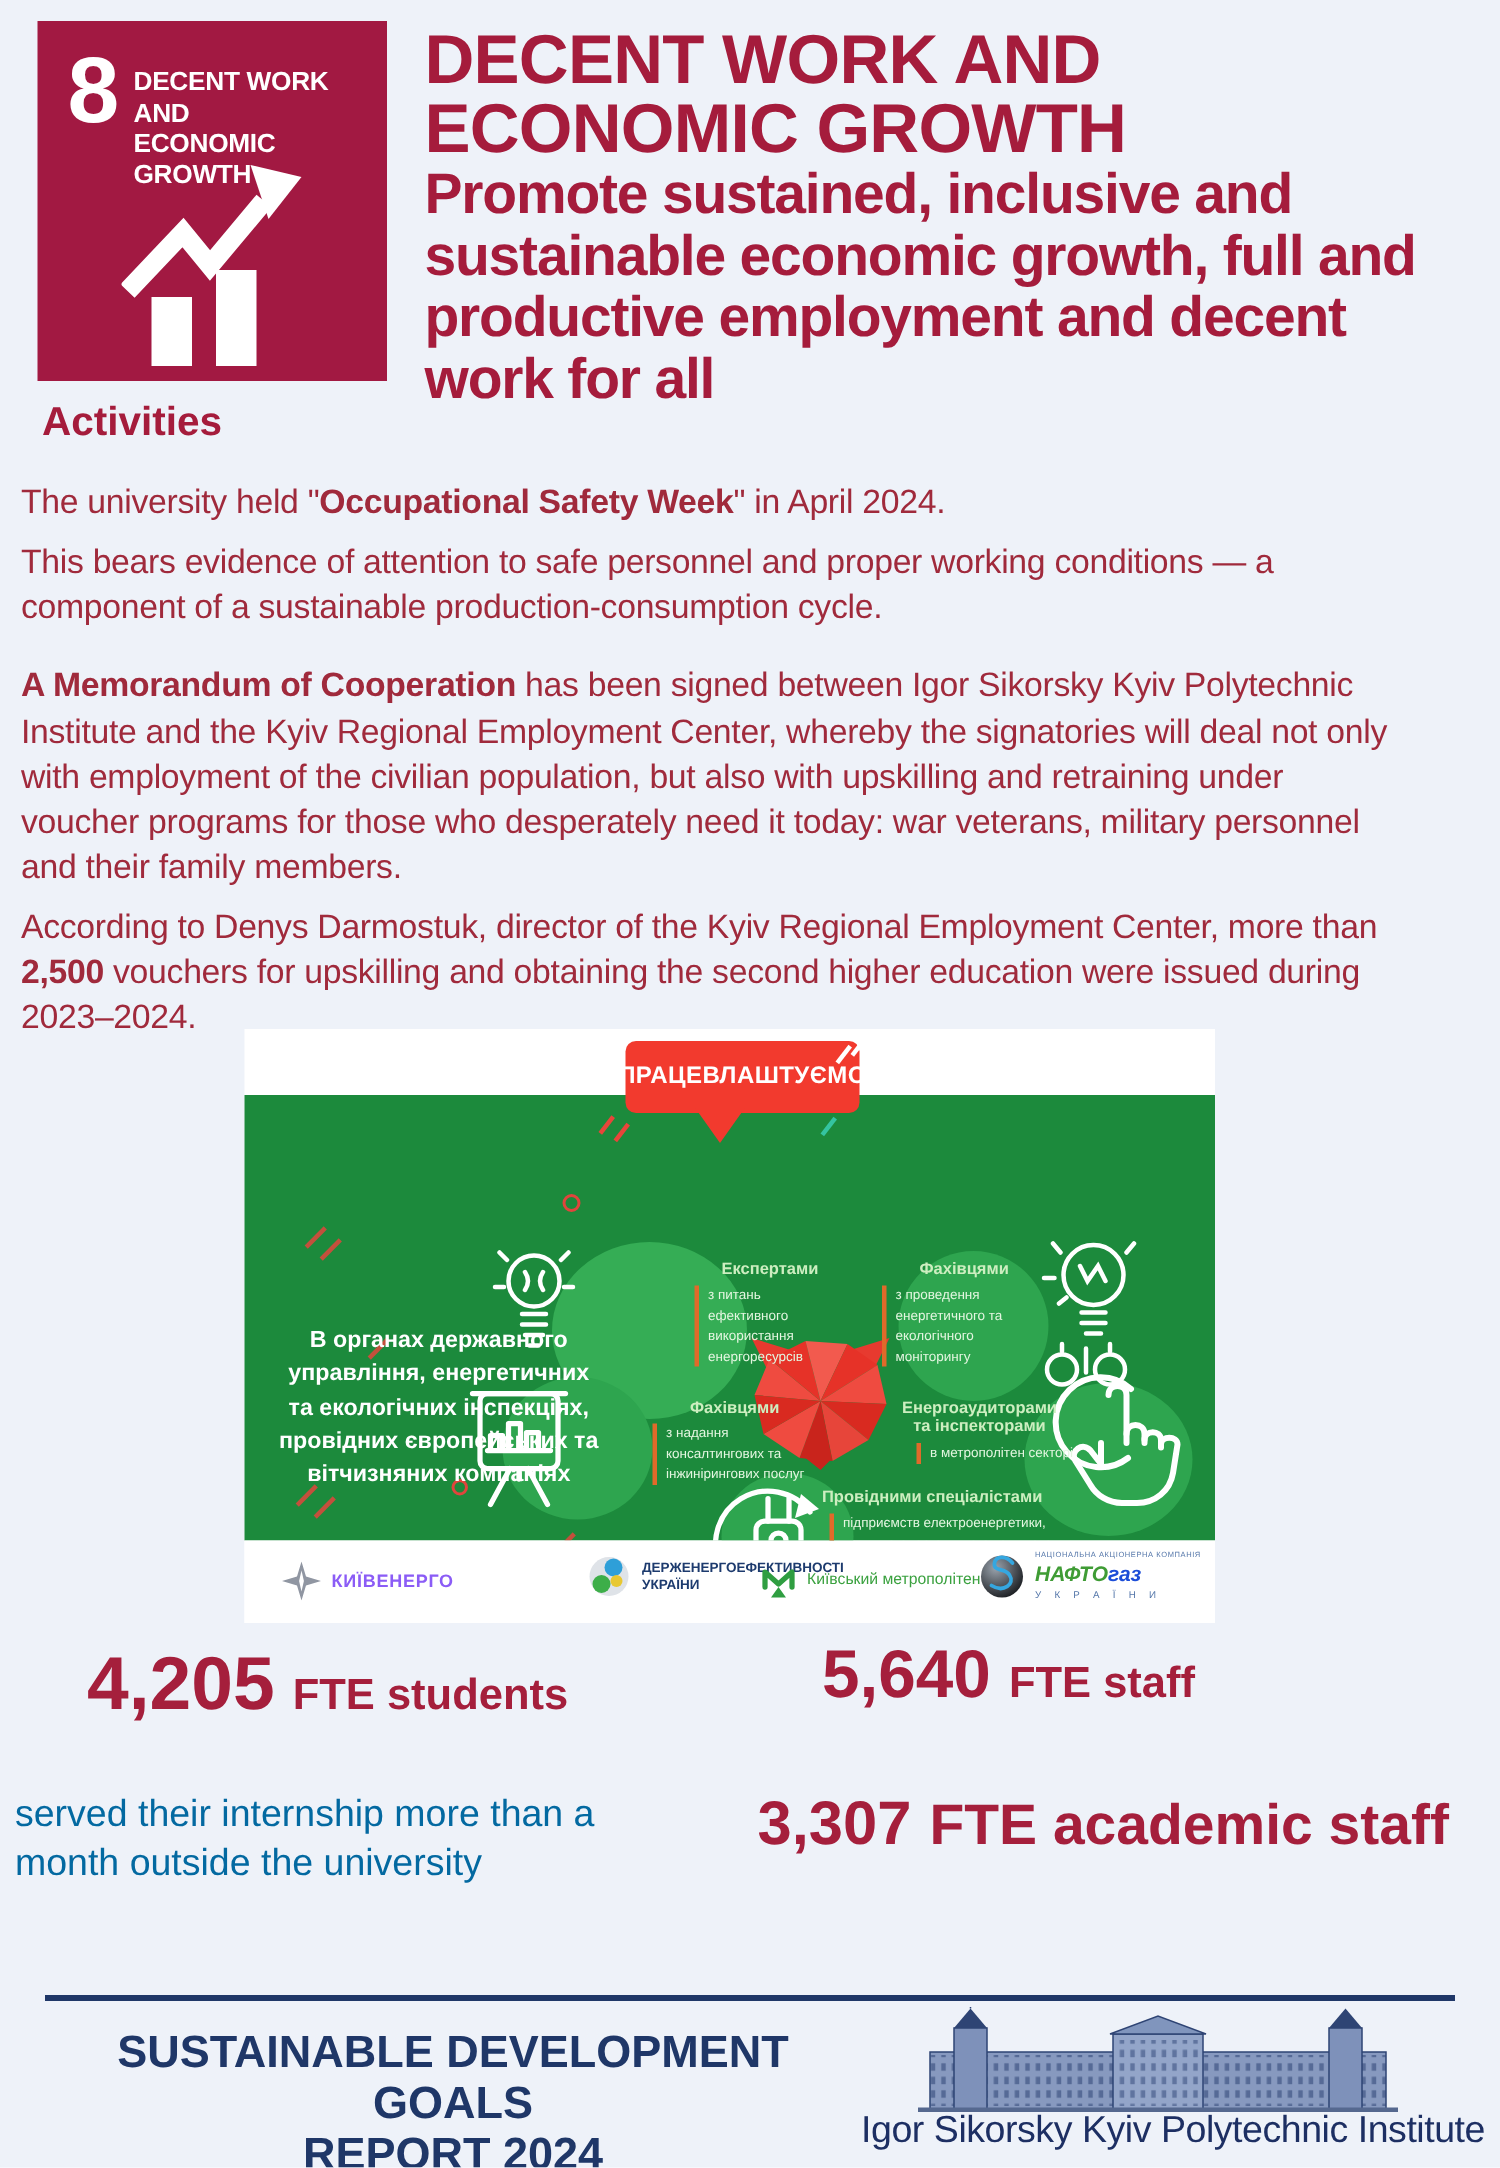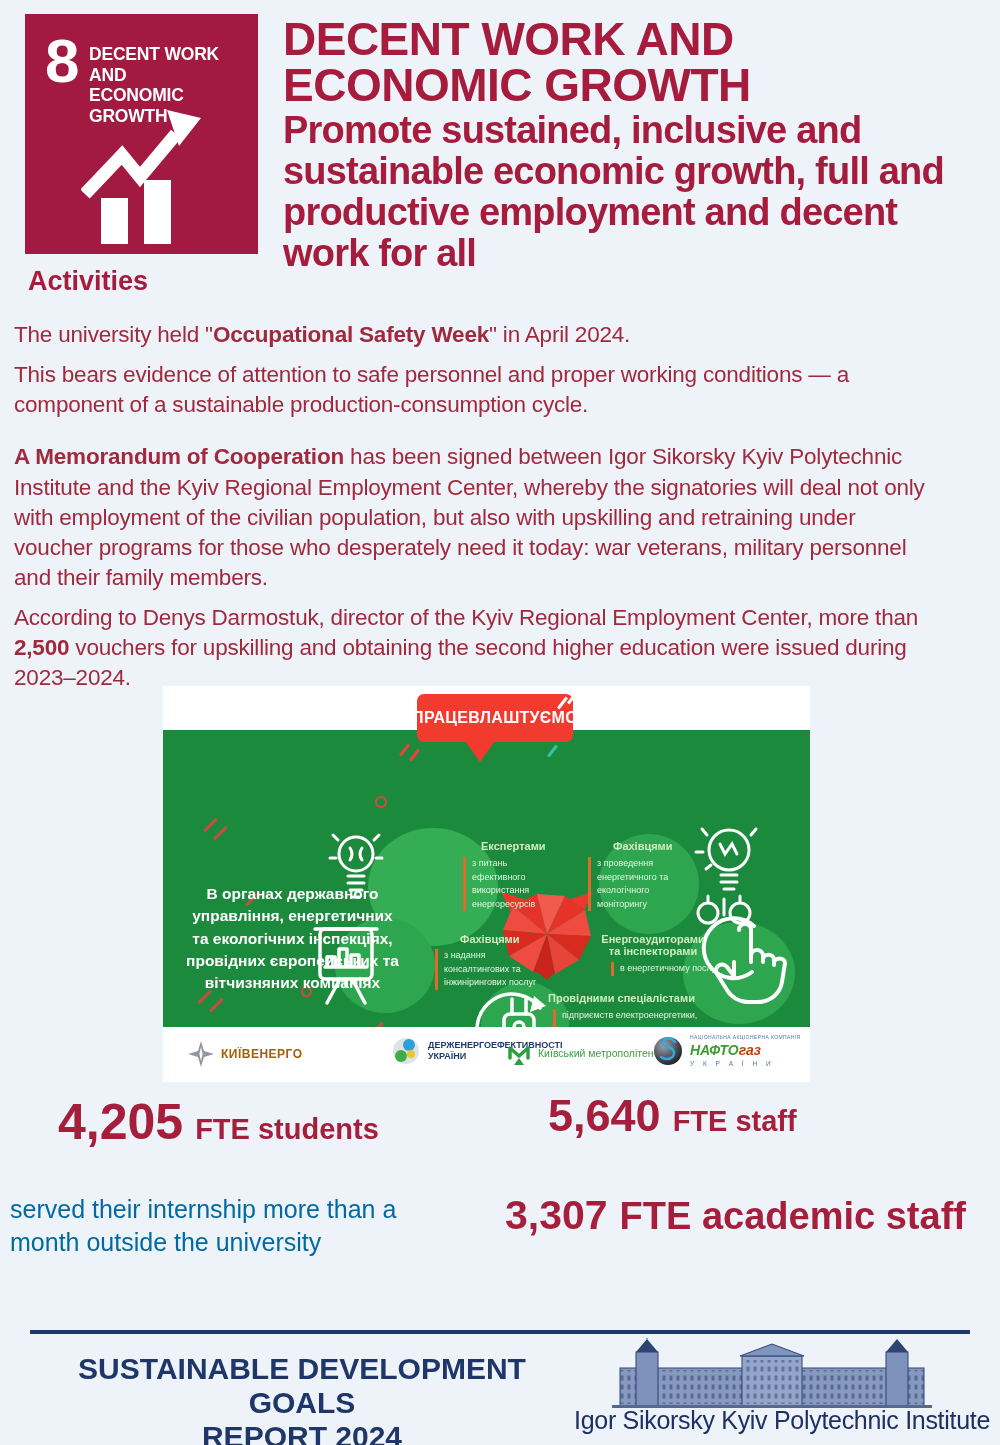--- a/index.html
+++ b/index.html
@@ -33,27 +33,27 @@
   .slash.red{background:#e8453a;}
   .slash.teal{background:#35c4a0;}
   .dash{position:absolute;width:3px;height:18px;background:#e0453c;transform:rotate(45deg);opacity:.85;}
   .ring{position:absolute;border:2px solid #e0453c;border-radius:50%;}
   .ig-left-text{position:absolute;left:22px;top:153px;width:215px;color:#fff;font-weight:bold;font-size:15.5px;line-height:1.44;text-align:center;z-index:2;}
   .ig-title{position:absolute;color:#cdeec0;font-weight:bold;font-size:11px;z-index:3;}
   .ig-desc{position:absolute;color:#e3f6e0;font-size:9px;line-height:1.5;border-left:3px solid #e06a2a;padding-left:6px;z-index:3;}
   .ig-icon{position:absolute;z-index:2;}
   .ig-logos{position:absolute;left:0;top:341px;width:647px;height:55px;background:#fff;}
   .logo{position:absolute;display:flex;align-items:center;gap:7px;}
-  .logo-text-1{font-size:12px;font-weight:bold;color:#a16207;letter-spacing:0.5px;}
+  .logo-text-1{font-size:12px;font-weight:bold;color:#8b5cf6;letter-spacing:0.5px;}
   .logo-text-2{font-size:9px;font-weight:bold;color:#1d3b6e;line-height:1.25;}
   .logo-text-3{font-size:10.5px;color:#3aa13f;}
   .ng-top{font-size:5px;color:#5577aa;letter-spacing:0.4px;}
   .ng-main{font-size:14px;font-weight:bold;font-style:italic;line-height:1;}
   .ng-green{color:#3f9c35;}
-  .ng-blue{color:#c2410c;}
+  .ng-blue{color:#1d4ed8;}
   .ng-bottom{font-size:6.5px;color:#5577aa;letter-spacing:3.5px;}
 
   
   .stat{position:absolute;color:#A51F3C;display:flex;align-items:baseline;gap:12px;white-space:nowrap;}
   .stat .big{font-weight:bold;}
   .stat .lbl{font-weight:bold;}
   .stat-students{left:18px;top:1093px;}
   .stat-students .big{font-size:50px;margin-left:40px;}
   .stat-students .lbl{font-size:29px;}
   .stat-staff{left:508px;top:1090px;}
@@ -164,21 +164,21 @@
           <path d="M4,6 h62"></path>
           <rect x="9" y="6" width="52" height="50" rx="5"></rect>
           <path d="M16,44 v-10 h8 v10 M28,44 v-18 h8 v18 M40,44 v-12 h8 v12 M14,44 h42"></path>
           <path d="M29,56 l-13,24 M41,56 l13,24 M35,56 v7"></path>
         </g>
       </svg>
       <div class="ig-title" style="left:297px;top:203px;">Фахівцями</div>
       <div class="ig-desc" style="left:272px;top:219px;width:98px;">з надання консалтингових та інжинірингових послуг</div>
 
       <div class="ig-title" style="left:438px;top:203px;width:104px;text-align:center;">Енергоаудиторами та інспекторами</div>
-      <div class="ig-desc" style="left:448px;top:232px;width:118px;">в енергетичному послуг</div>
+      <div class="ig-desc" style="left:448px;top:232px;width:118px;">в метрополітен секторі</div>
       <svg class="ig-icon" style="left:512px;top:186px;" width="122" height="96" viewBox="0 0 122 96">
         <g fill="none" stroke="#fff" stroke-width="4" stroke-linecap="round" stroke-linejoin="round">
           <path d="M79,10 a30,30 0 1,0 -2,46"></path>
           <path d="M64,14 c0,-8 12,-8 12,0 v32"></path>
           <path d="M76,40 c0,-8 12,-8 12,0 v6"></path>
           <path d="M88,44 c0,-7 11,-7 11,0 v5"></path>
           <path d="M99,47 c0,-6 11,-6 11,0 l-3,19 c-2,12 -12,20 -24,20 h-10 c-9,0 -17,-5 -21,-12 l-10,-16 c-4,-7 5,-13 10,-7 l7,9 v-14"></path>
         </g>
       </svg>
 

